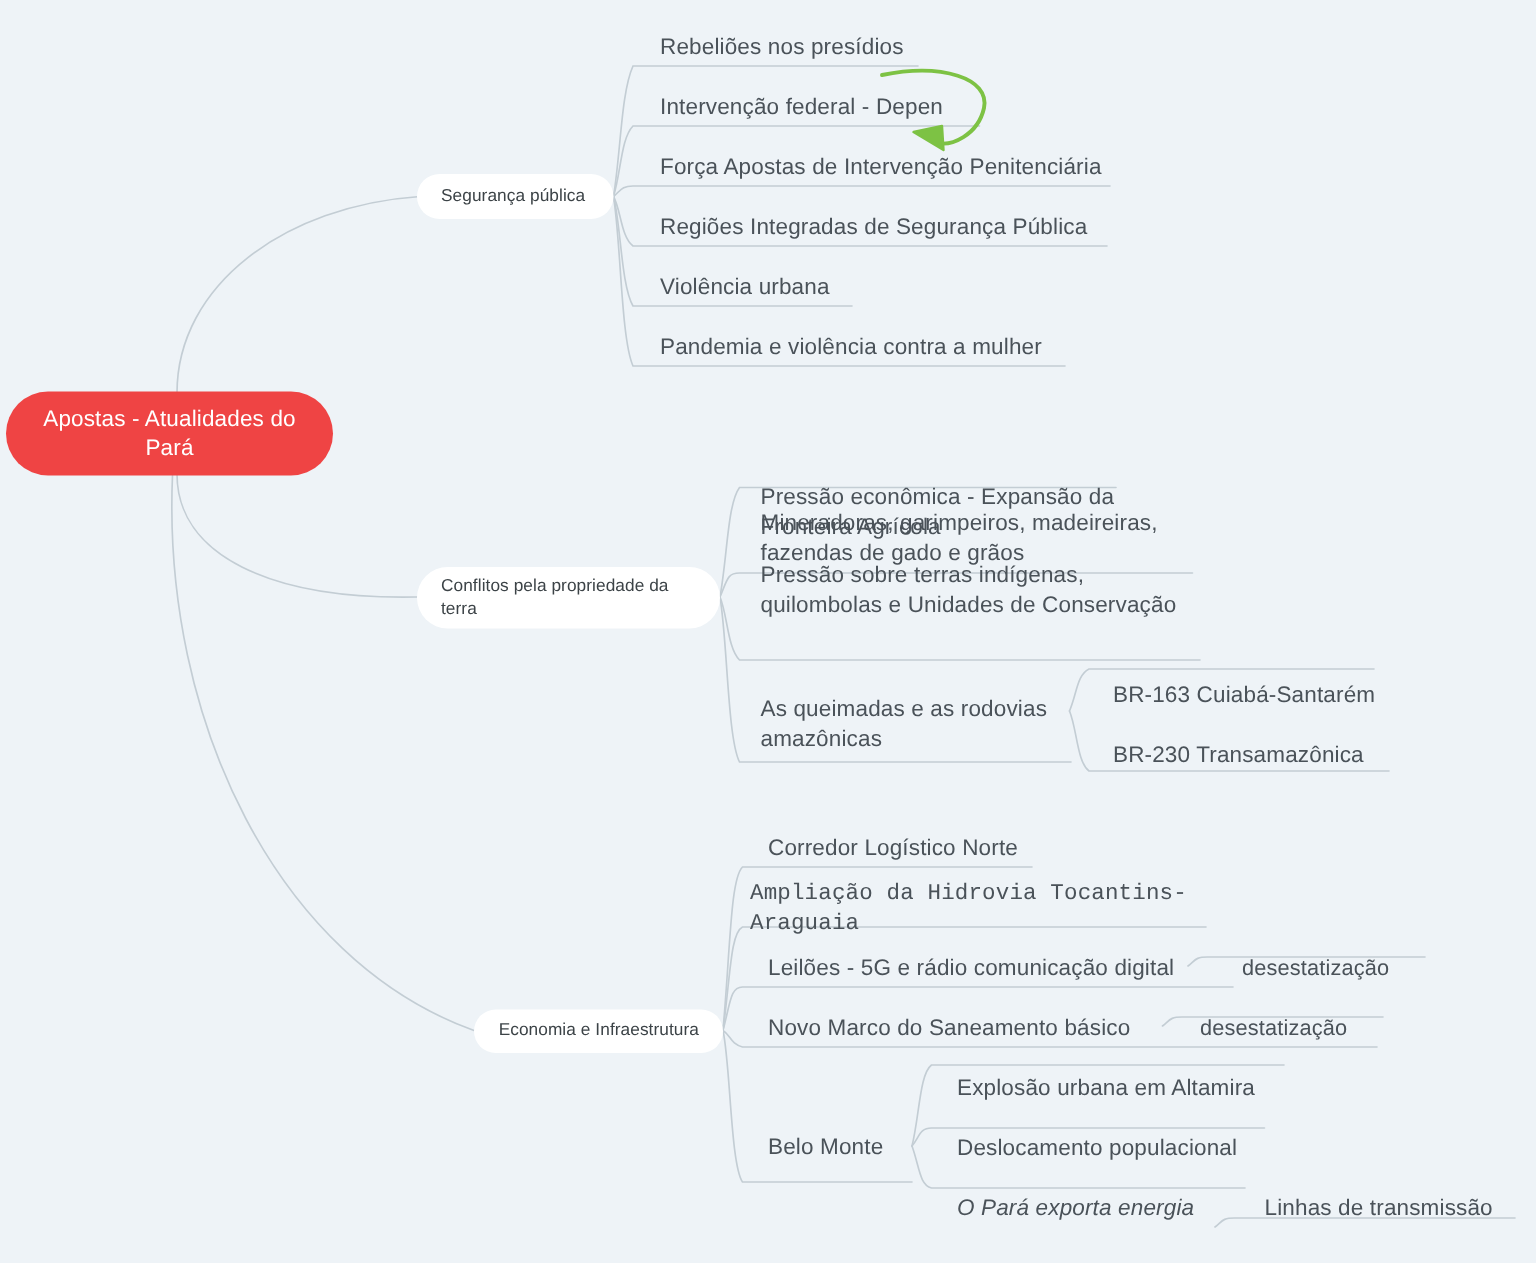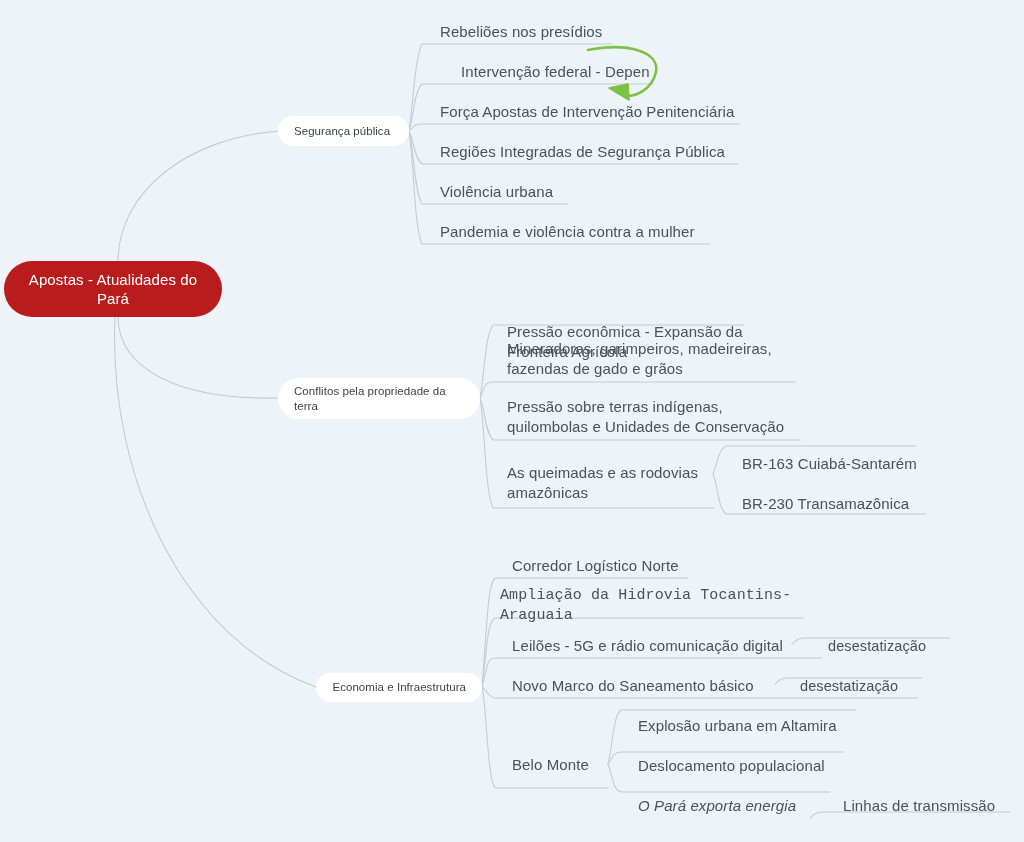--- a/index.html
+++ b/index.html
@@ -25,21 +25,21 @@
     width: 1024px;
     height: 842px;
     pointer-events: none;
   }
   .node {
     position: absolute;
     box-sizing: border-box;
   }
   
   .root-node {
-    background: #b91c1c;
+    background: #ef4444;
     color: #ffffff;
     border-radius: 30px;
     display: flex;
     align-items: center;
     justify-content: center;
     text-align: center;
     font-size: 15px;
     line-height: 19px;
     padding: 6px 14px;
     letter-spacing: 0.1px;
@@ -126,21 +126,21 @@
   </div>
 
   <div class="node pill-node" style="left:278px; top:116px; width:131px; height:30px;">
     <span>Segurança pública</span>
   </div>
 
   <div class="node leaf-node" style="left:440px; top:20px; width:300px; height:24px;">
     <span>Rebeliões nos presídios</span>
   </div>
 
-  <div class="node leaf-node" style="left:440px; top:60px; width:300px; height:24px;margin-left:21px;">
+  <div class="node leaf-node" style="left:440px; top:60px; width:300px; height:24px;">
     <span>Intervenção federal - Depen</span>
   </div>
 
   <div class="node leaf-node" style="left:440px; top:100px; width:330px; height:24px;">
     <span>Força Apostas de Intervenção Penitenciária</span>
   </div>
 
   <div class="node leaf-node" style="left:440px; top:140px; width:330px; height:24px;">
     <span>Regiões Integradas de Segurança Pública</span>
   </div>
@@ -158,21 +158,21 @@
   </div>
 
   <div class="node leaf-node" style="left:507px; top:282px; width:245px; height:44px; display:block;margin-top:40px;">
     <span>Pressão econômica - Expansão da Fronteira Agrícola</span>
   </div>
 
   <div class="node leaf-node" style="left:507px; top:339px; width:292px; height:44px; display:block;">
     <span>Mineradoras, garimpeiros, madeireiras, fazendas de gado e grãos</span>
   </div>
 
-  <div class="node leaf-node" style="left:507px; top:397px; width:298px; height:44px; display:block;">
+  <div class="node leaf-node" style="left:507px; top:374px; width:298px; height:44px; display:block;">
     <span>Pressão sobre terras indígenas, quilombolas e Unidades de Conservação</span>
   </div>
 
   <div class="node leaf-node" style="left:507px; top:463px; width:200px; height:44px; display:block;">
     <span>As queimadas e as rodovias amazônicas</span>
   </div>
 
   <div class="node leaf-node" style="left:742px; top:452px; width:220px; height:24px;">
     <span>BR-163 Cuiabá-Santarém</span>
   </div>

